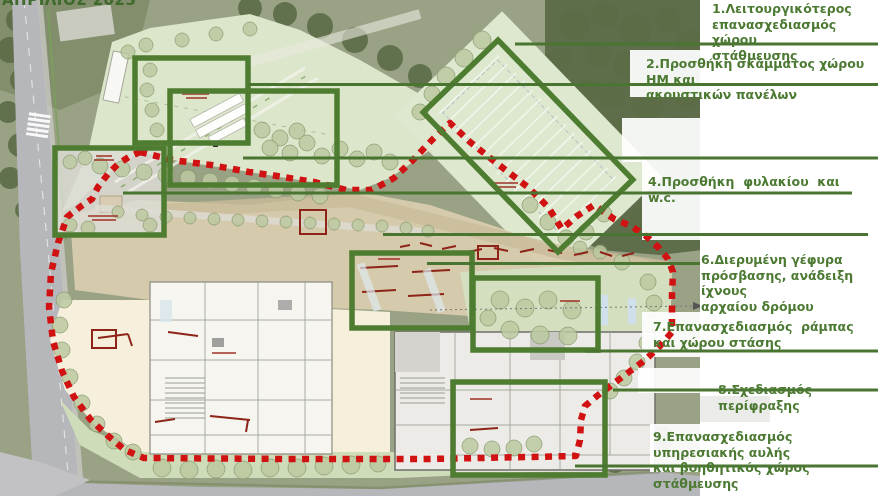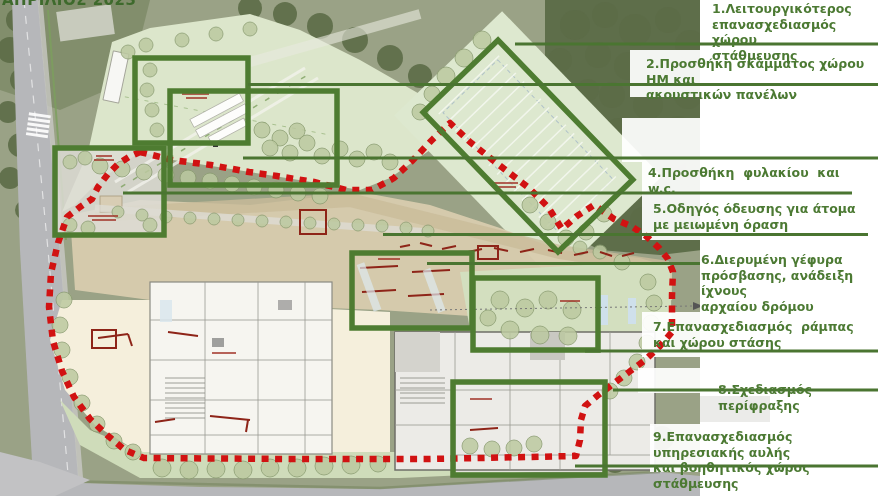--- a/index.html
+++ b/index.html
@@ -342,24 +342,22 @@
   </g>
 </svg>
 
 <div id="title-date">ΑΠΡΙΛΙΟΣ 2023</div>
 
 <div class="lbl" style="left:712px;top:1px;width:170px">1.Λειτουργικότερος
 επανασχεδιασμός χώρου
 στάθμευσης</div>
 <div class="lbl" style="left:646px;top:56px;width:236px">2.Προσθήκη σκάμματος χώρου ΗΜ και
 ακουστικών πανέλων</div>
-<div class="lbl" style="left:648px;top:165px;width:212px">4.Προσθήκη  φυλακίου  και
+<div class="lbl" style="left:648px;top:174px;width:212px">4.Προσθήκη  φυλακίου  και
 w.c.</div>
-<div class="lbl" style="left:653px;top:201px;width:225px">5.Οδηγός όδευσης για άτομα
-με μειωμένη όραση</div>
 <div class="lbl" style="left:701px;top:252px;width:160px">6.Διερυμένη γέφυρα
 πρόσβασης, ανάδειξη ίχνους
 αρχαίου δρόμου</div>
 <div class="lbl" style="left:653px;top:319px;width:230px">7.Επανασχεδιασμός  ράμπας
 και χώρου στάσης</div>
 <div class="lbl" style="left:718px;top:382px;width:162px">8.Σχεδιασμός περίφραξης</div>
 <div class="lbl" style="left:653px;top:429px;width:230px">9.Επανασχεδιασμός υπηρεσιακής αυλής
 και βοηθητικός χώρος στάθμευσης</div>
 
 </div>

